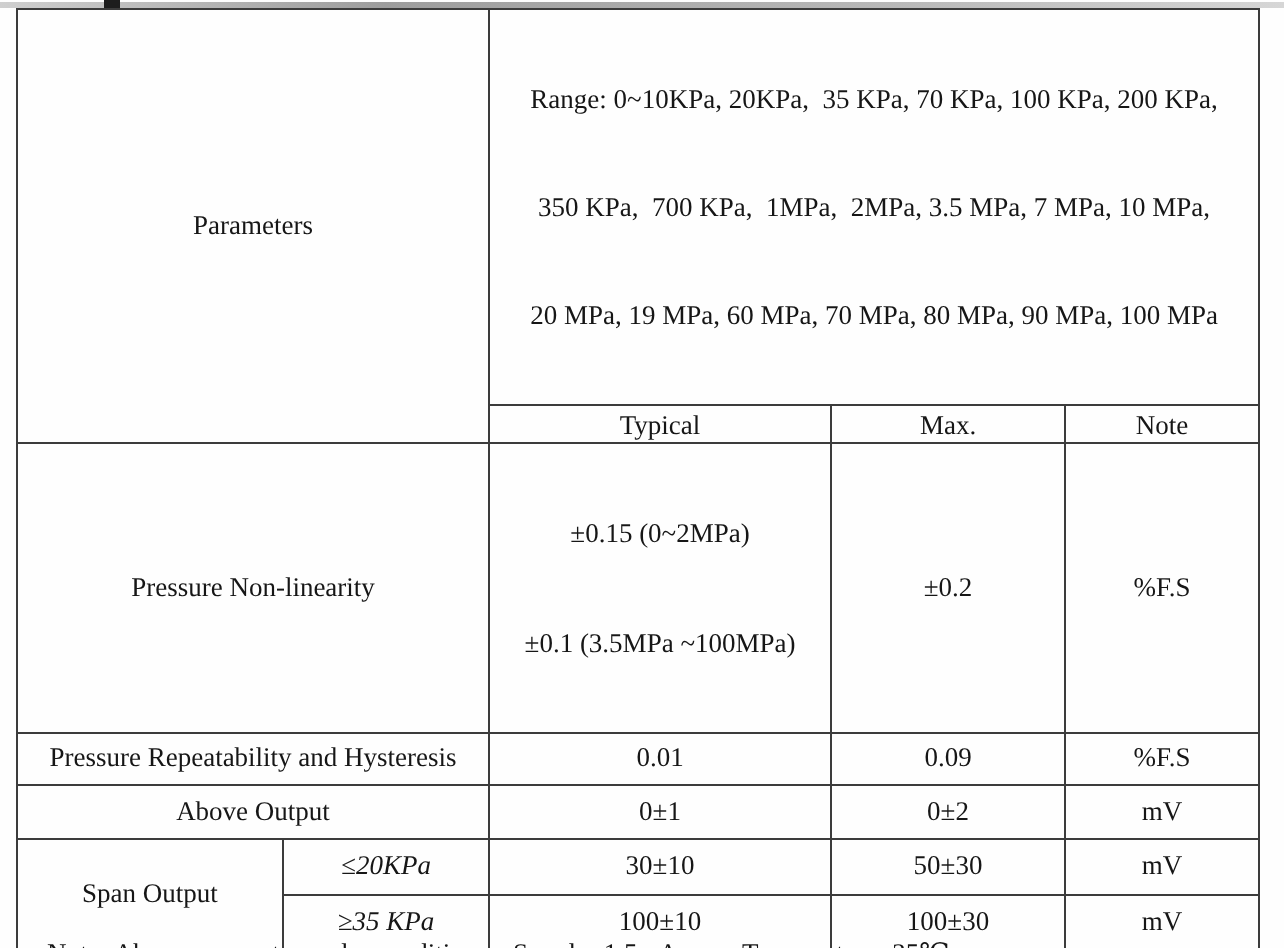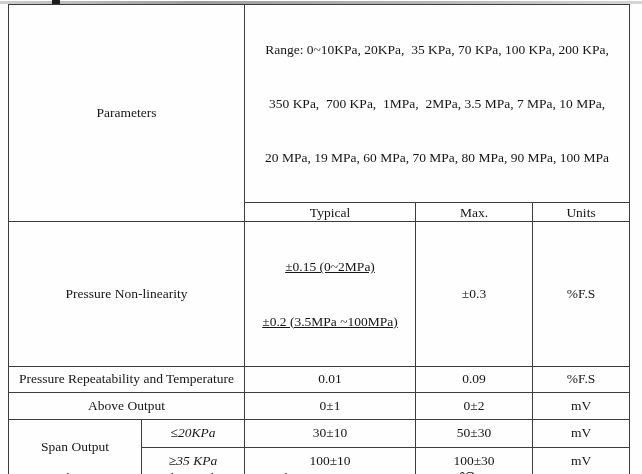--- a/index.html
+++ b/index.html
@@ -65,21 +65,20 @@
     white-space: pre;
     line-height: 19px;
   }
   td.typ-multiline {
     text-align: left;
     padding-left: 10px;
   }
   .typ-line {
     white-space: pre;
     line-height: 19px;
-    text-decoration: underline;
   }
   .note {
     position: absolute;
     left: 10px;
     top: 453px;
     width: 620px;
     font-size: 13.5px;
     white-space: pre;
   }
   .note .gap-sm { margin-right: 14px; }
@@ -108,35 +107,35 @@
       <td colspan="3" class="range-cell">
         <div class="range-line">Range: 0~10KPa, 20KPa,  35 KPa, 70 KPa, 100 KPa, 200 KPa,</div>
         <div class="range-line">350 KPa,  700 KPa,  1MPa,  2MPa, 3.5 MPa, 7 MPa, 10 MPa,</div>
         <div class="range-line">20 MPa, 19 MPa, 60 MPa, 70 MPa, 80 MPa, 90 MPa, 100 MPa</div>
       </td>
     </tr>
 
     <tr style="height:19px">
       <td>Typical</td>
       <td>Max.</td>
-      <td>Units</td>
+      <td>Note</td>
     </tr>
 
     <tr style="height:40px">
       <td colspan="2" class="left">Pressure Non-linearity</td>
       <td class="typ-multiline">
         <div class="typ-line">±0.15 (0~2MPa)</div>
-        <div class="typ-line">±0.2 (3.5MPa ~100MPa)</div>
+        <div class="typ-line">±0.1 (3.5MPa ~100MPa)</div>
       </td>
-      <td>±0.3</td>
+      <td>±0.2</td>
       <td>%F.S</td>
     </tr>
 
     <tr style="height:26px">
-      <td colspan="2" class="left">Pressure Repeatability and Temperature</td>
+      <td colspan="2" class="left">Pressure Repeatability and Hysteresis</td>
       <td>0.01</td>
       <td>0.09</td>
       <td>%F.S</td>
     </tr>
 
     <tr style="height:27px">
       <td colspan="2" class="left">Above Output</td>
       <td>0±1</td>
       <td>0±2</td>
       <td>mV</td>

